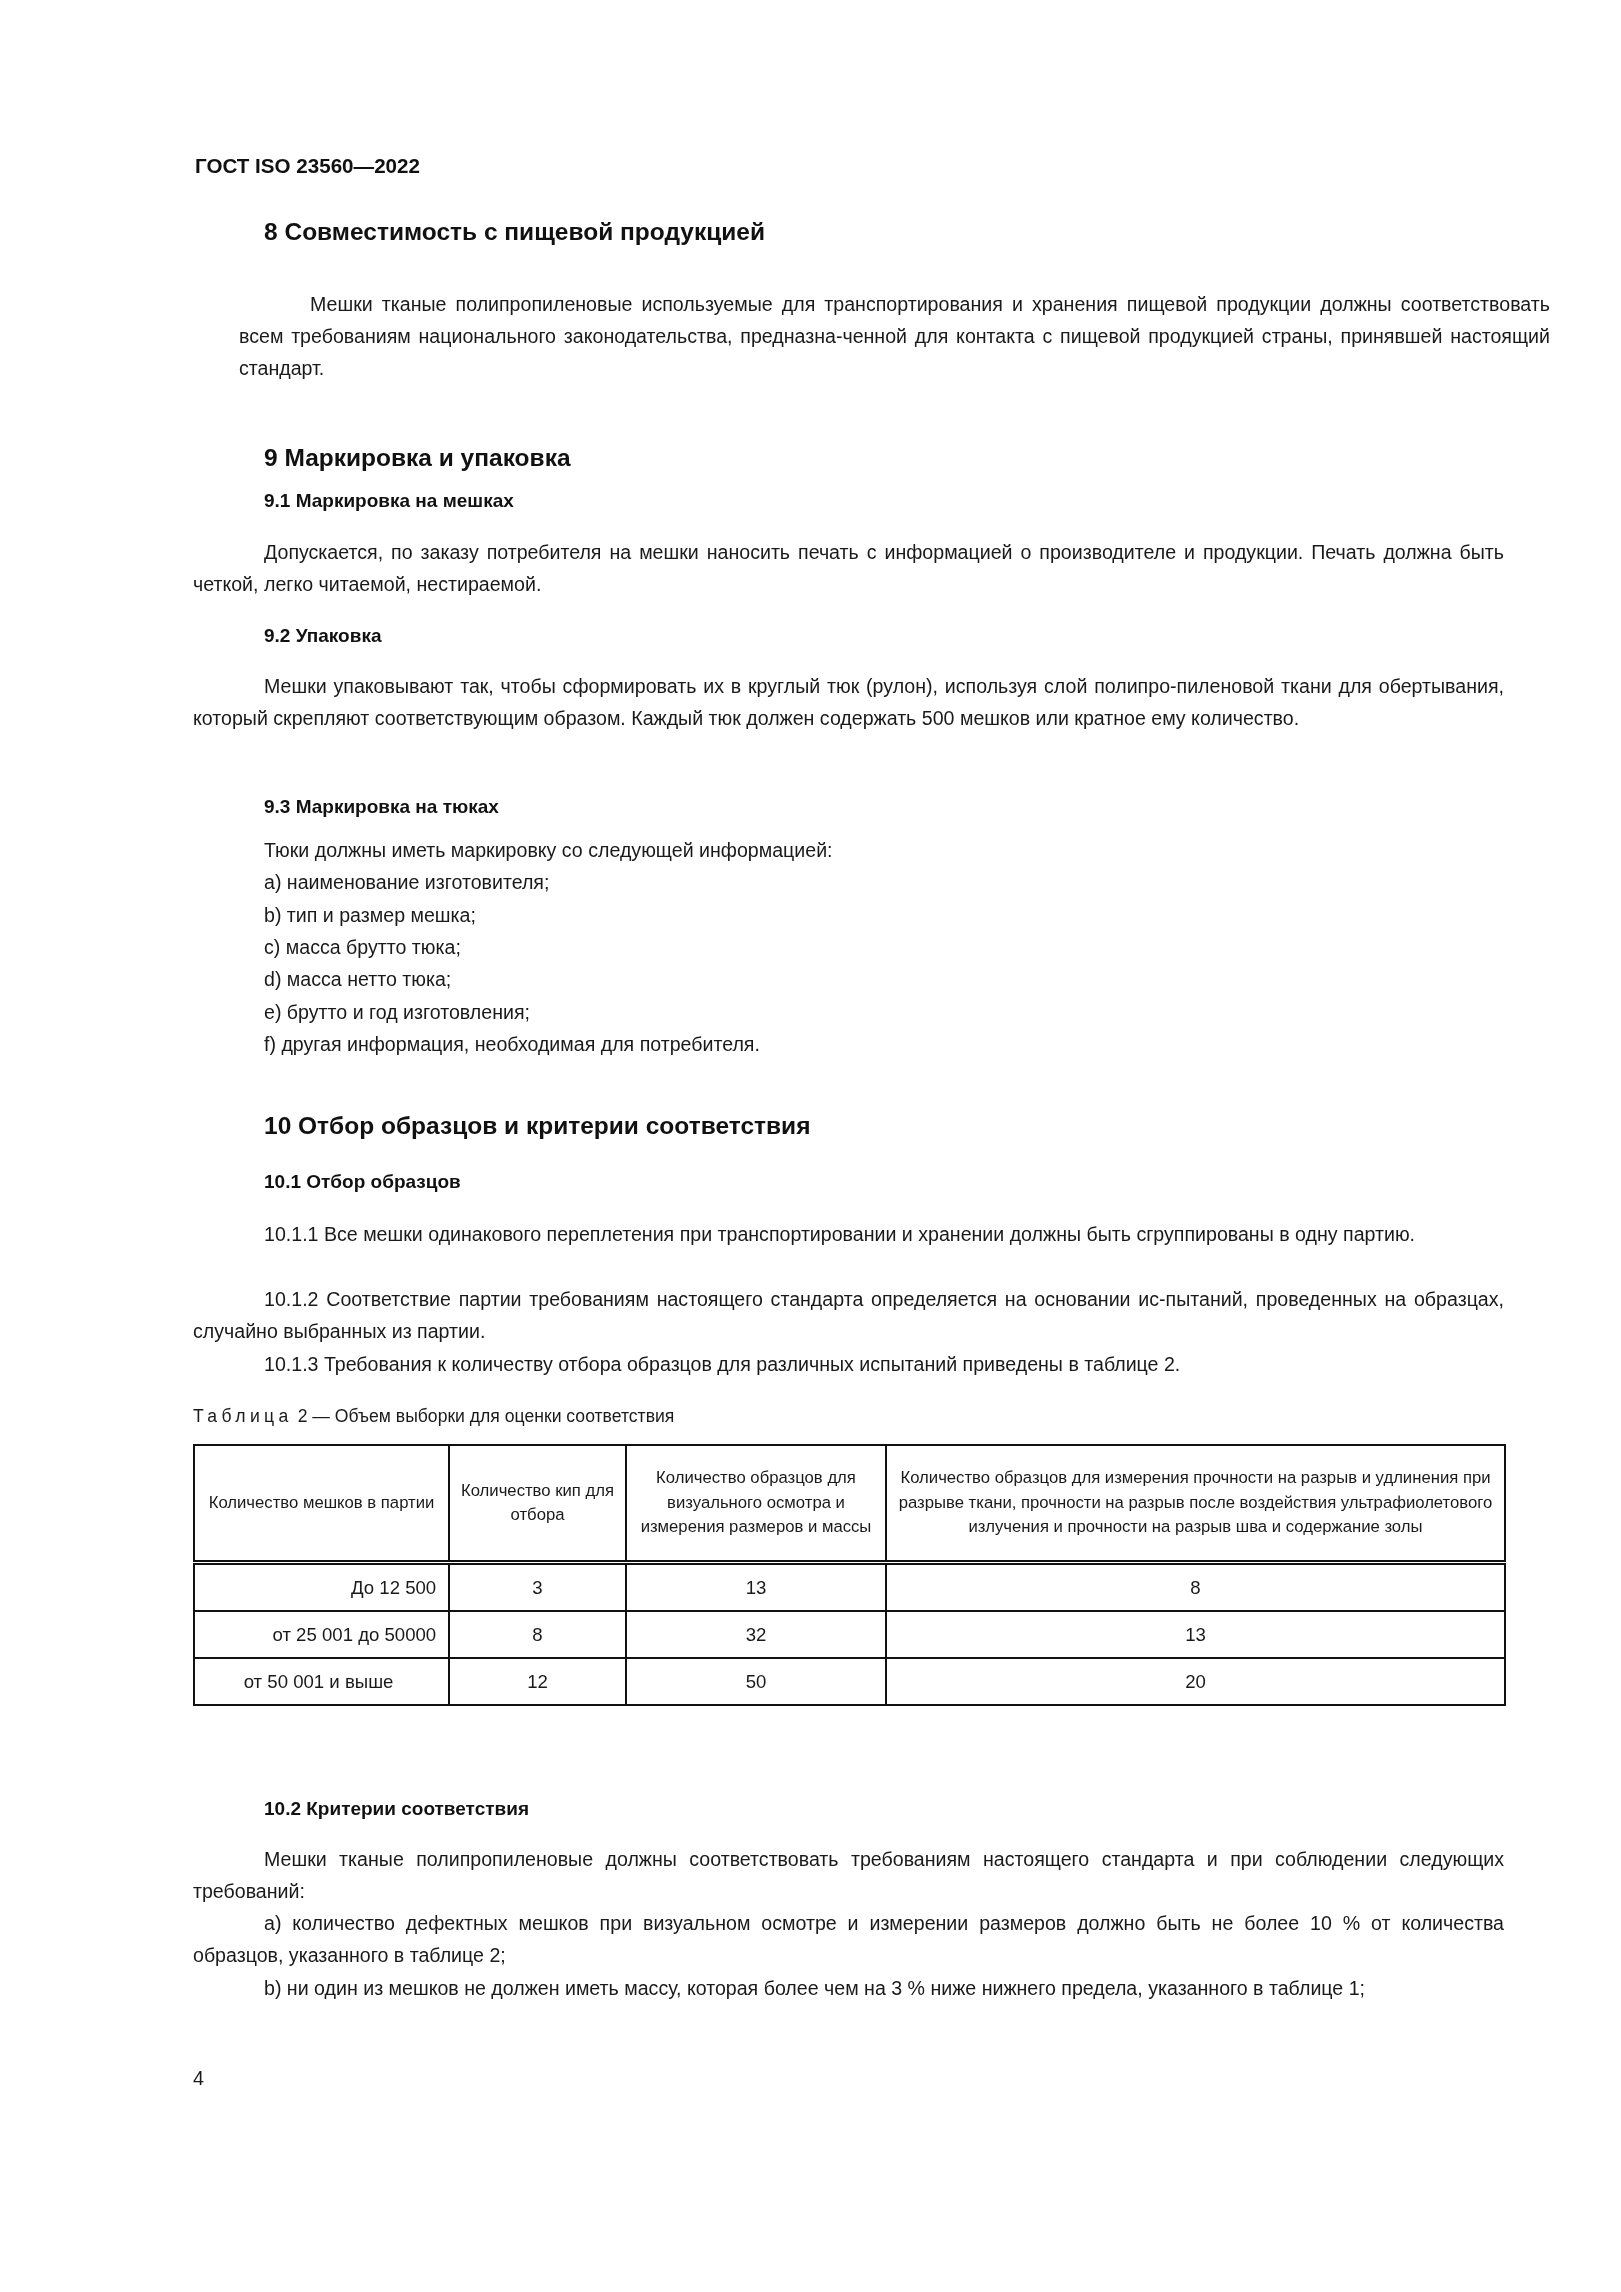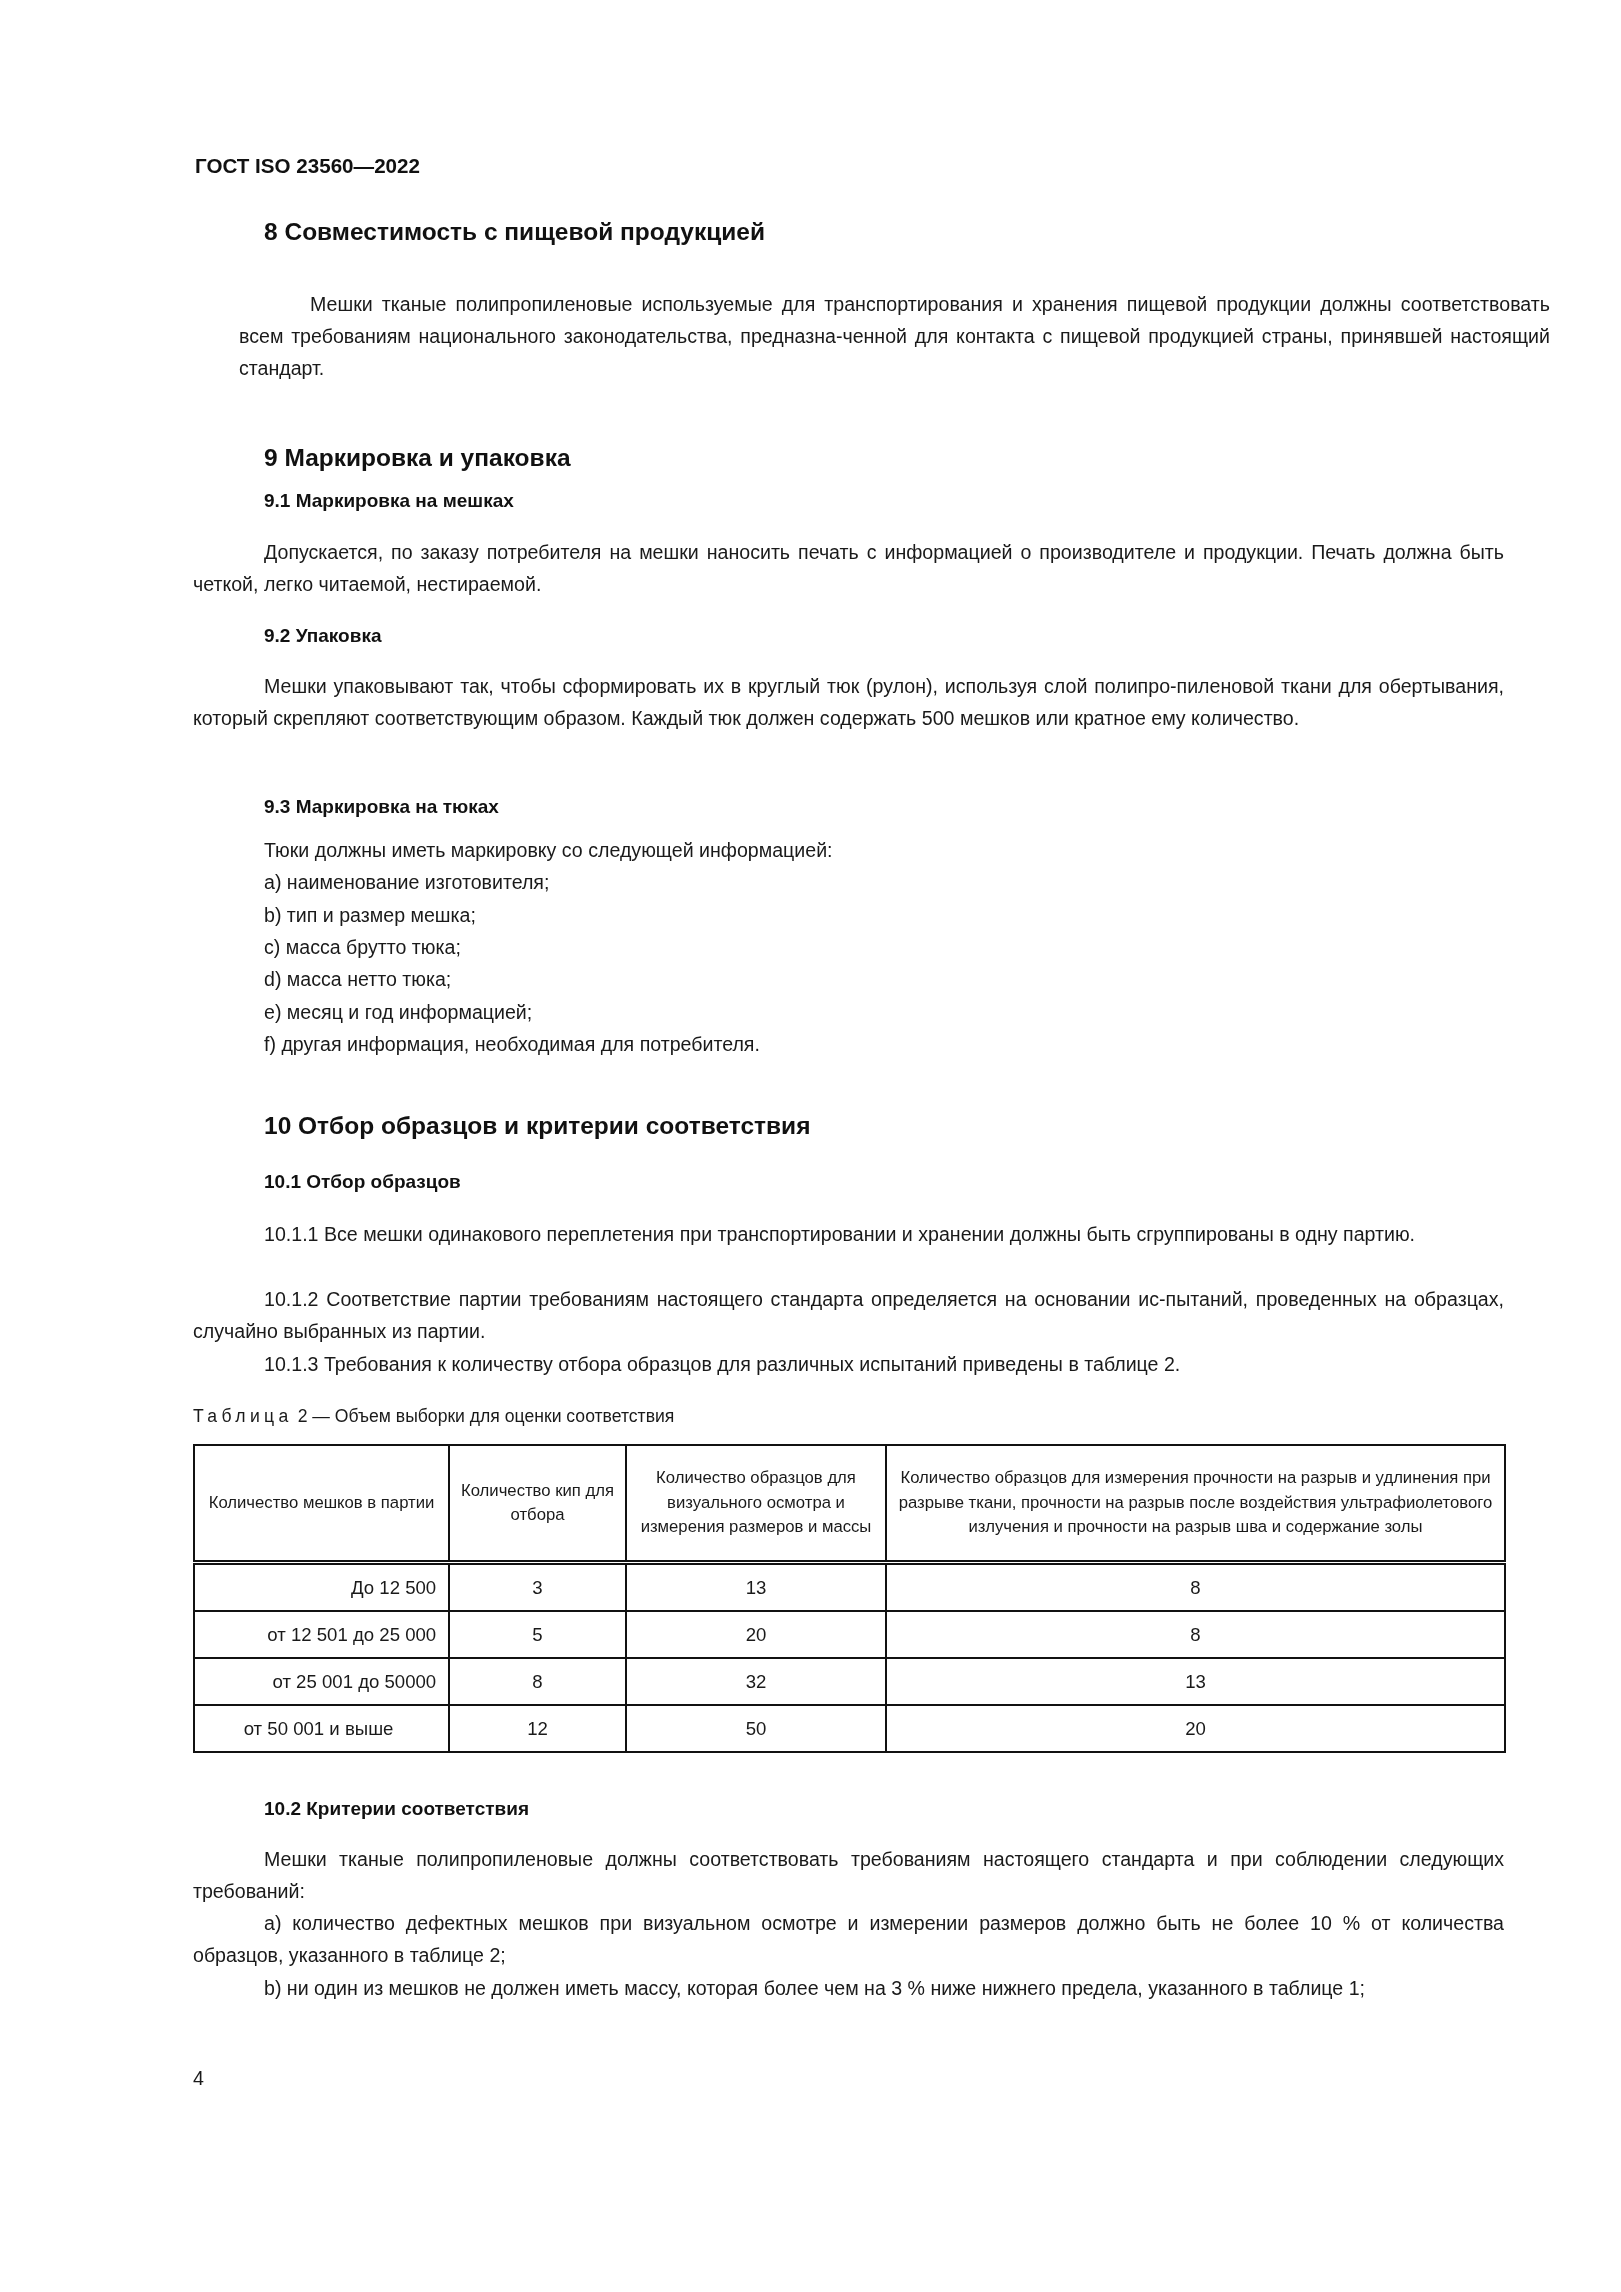--- a/index.html
+++ b/index.html
@@ -54,21 +54,21 @@
 
 <div class="abs h2" style="top:625px;">9.2  Упаковка</div>
 <div class="para ind" style="top:670px;">Мешки упаковывают так, чтобы сформировать их в круглый тюк (рулон), используя слой полипро-пиленовой ткани для обертывания, который скрепляют соответствующим образом. Каждый тюк должен содержать 500 мешков или кратное ему количество.</div>
 
 <div class="abs h2" style="top:796px;">9.3  Маркировка на тюках</div>
 <div class="line ind" style="top:839px;">Тюки должны иметь маркировку со следующей информацией:</div>
 <div class="line ind" style="top:871px;">a)  наименование изготовителя;</div>
 <div class="line ind" style="top:904px;">b)  тип и размер мешка;</div>
 <div class="line ind" style="top:936px;">c)  масса брутто тюка;</div>
 <div class="line ind" style="top:968px;">d)  масса нетто тюка;</div>
-<div class="line ind" style="top:1001px;">e)  месяц и год информацией;</div>
+<div class="line ind" style="top:1001px;">e)  брутто и год изготовления;</div>
 <div class="line ind" style="top:1033px;">f)  другая информация, необходимая для потребителя.</div>
 
 <div class="abs h1" style="top:1112px;">10  Отбор образцов и критерии соответствия</div>
 <div class="abs h2" style="top:1171px;">10.1  Отбор образцов</div>
 <div class="para ind" style="top:1218px;">10.1.1  Все мешки одинакового переплетения при транспортировании и хранении должны быть сгруппированы в одну партию.</div>
 <div class="para ind" style="top:1283px;">10.1.2  Соответствие партии требованиям настоящего стандарта определяется на основании ис-пытаний, проведенных на образцах, случайно выбранных из партии.</div>
 <div class="para ind" style="top:1348px;">10.1.3  Требования к количеству отбора образцов для различных испытаний приведены в таблице 2.</div>
 
 <div class="abs caption"><span class="sp">Таблица</span><span> 2 — Объем выборки для оценки соответствия</span></div>
 
@@ -88,26 +88,20 @@
     </tr>
   </thead>
   <tbody>
     <tr>
       <td class="c1">До 12 500</td>
       <td>3</td>
       <td>13</td>
       <td>8</td>
     </tr>
     <tr>
-      <td class="c1">от 12 501 до 25 000</td>
-      <td>5</td>
-      <td>20</td>
-      <td>8</td>
-    </tr>
-    <tr>
       <td class="c1">от 25 001 до 50000</td>
       <td>8</td>
       <td>32</td>
       <td>13</td>
     </tr>
     <tr>
       <td class="c1 last">от 50 001 и выше</td>
       <td>12</td>
       <td>50</td>
       <td>20</td>

